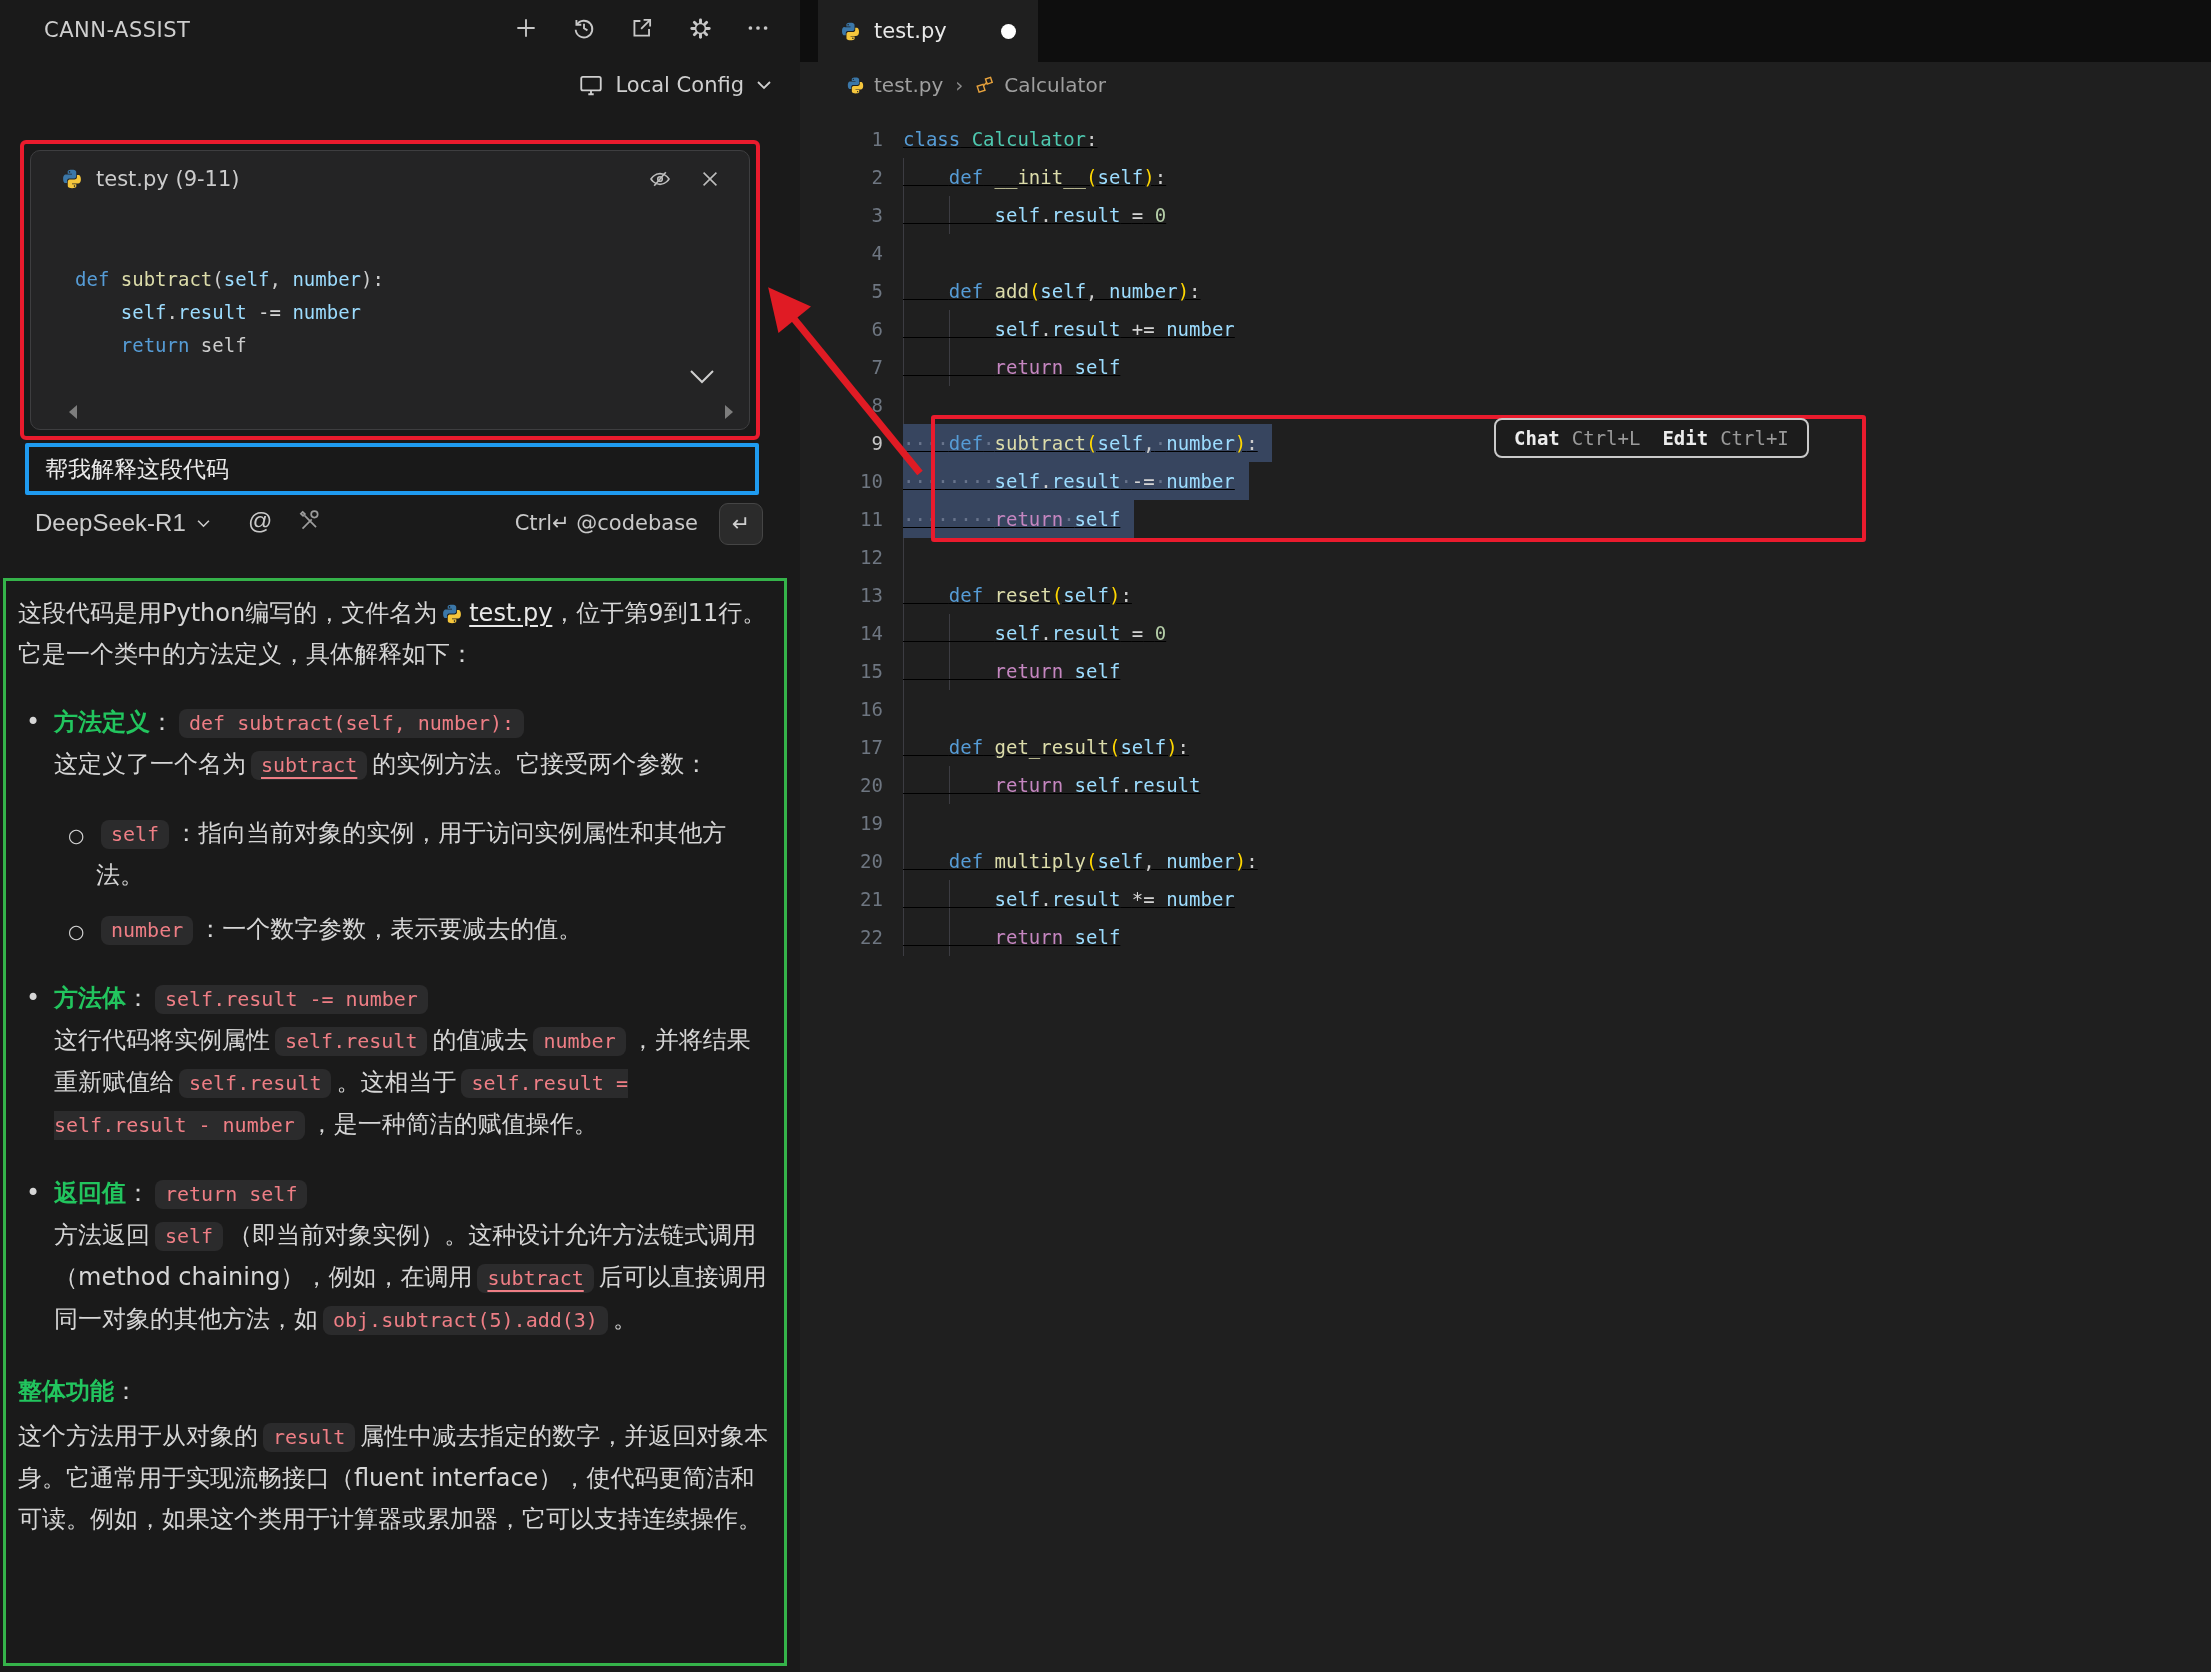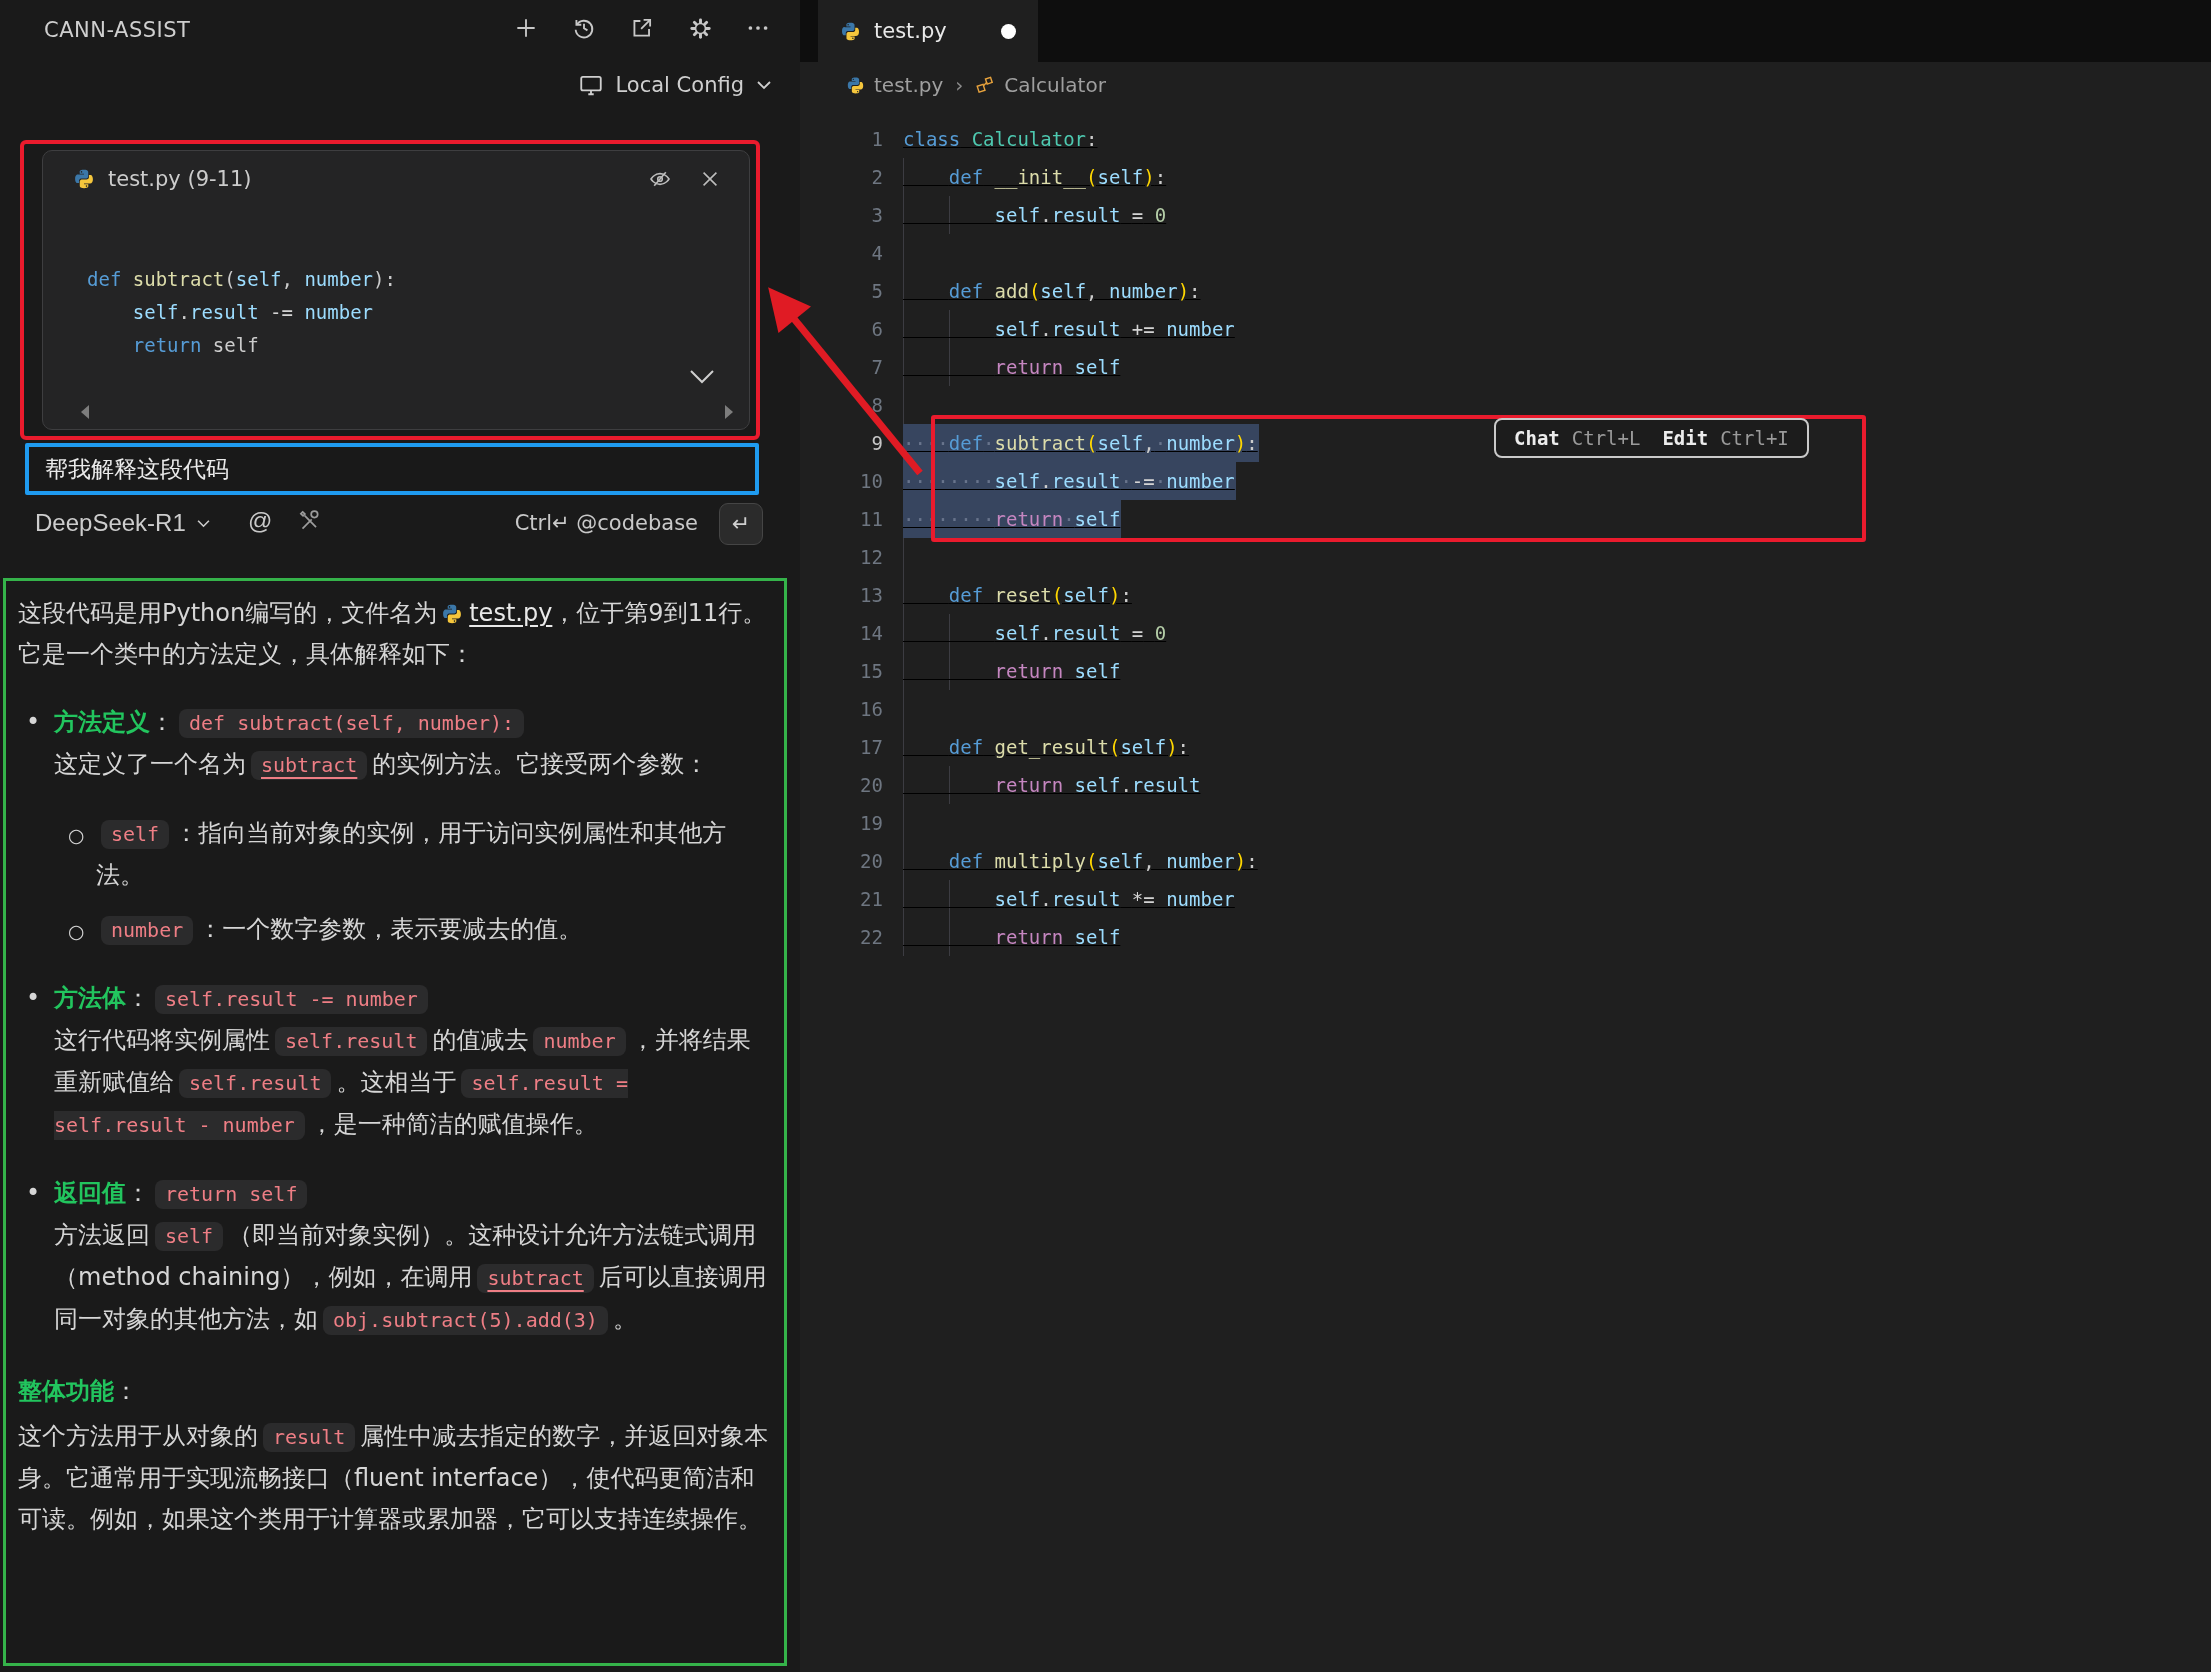--- a/index.html
+++ b/index.html
@@ -12,21 +12,21 @@
 
   .sb-header { position:absolute; left:0; top:0; width:800px; height:62px; }
   .sb-title { position:absolute; left:44px; top:18px; font-size:21px; letter-spacing:.5px; color:#cfcfcf; }
   .sb-icons { position:absolute; right:28px; top:14px; display:flex; gap:30px; align-items:center; color:#c8c8c8; }
   .sb-icons .ibtn { width:28px; height:28px; display:flex; align-items:center; justify-content:center; cursor:pointer; background:none; border:none; color:#c8c8c8; }
 
   .cfg-row { position:absolute; right:28px; top:72px; display:flex; align-items:center; gap:12px; color:#cfcfcf; font-size:21px; }
 
   
   #red-panel { position:absolute; left:20px; top:140px; width:740px; height:300px; border:4px solid #ea1b2d; border-radius:6px; }
-  .snip-card { position:absolute; inset:6px; background:#242425; border:1px solid #3e3e40; border-radius:10px; overflow:hidden;margin-left:12px; }
+  .snip-card { position:absolute; inset:6px; background:#242425; border:1px solid #3e3e40; border-radius:10px; overflow:hidden; }
   .snip-head { display:flex; align-items:center; gap:13px; padding:15px 26px 13px 30px; }
   .snip-label { color:#cccccc; font-size:21px; }
   .snip-actions { margin-left:auto; display:flex; gap:24px; align-items:center; color:#bdbdbd; }
   .snip-actions .ibtn { background:none; border:none; color:#bdbdbd; cursor:pointer; width:26px; height:26px; display:flex; align-items:center; justify-content:center; }
   .snip-code { margin-top:58px; padding-left:44px; font-family:"DejaVu Sans Mono","Liberation Mono",monospace; font-size:19px; line-height:33px; white-space:pre; }
   .snip-expand { position:absolute; right:32px; bottom:40px; color:#cfcfcf; background:none; border:none; cursor:pointer; }
   .snip-arrow { position:absolute; bottom:10px; width:0; height:0; border-top:7px solid transparent; border-bottom:7px solid transparent; }
   .snip-arrow.left  { left:38px;  border-right:8px solid #7d7d7d; }
   .snip-arrow.right { right:16px; border-left:8px solid #7d7d7d; }
 
@@ -66,21 +66,21 @@
   .bc-sep { font-size:20px; color:#8a8a8a; padding:0 2px; }
   .bc-item { display:flex; align-items:center; gap:9px; cursor:pointer; }
 
   #code-area { position:absolute; left:0; top:108px; width:1411px; padding-top:12px; font-family:"DejaVu Sans Mono","Liberation Mono",monospace; font-size:19px; }
   .eline { display:flex; height:38px; line-height:38px; white-space:pre; }
   .lnum { flex:0 0 83px; text-align:right; color:#6e7681; }
   .lnum.hl { color:#c6c6c6; }
   .lcode { position:relative; margin-left:20px; }
   .guide { position:absolute; top:0; bottom:0; width:1px; background:#3c3c42; }
   .ltext { position:relative; display:inline-block;text-decoration:underline; }
-  .eline.sel .ltext { background:#37455f; padding-right:1px; }
+  .eline.sel .ltext { background:#37455f; padding-right:14px; }
   .tk-kw{color:#569cd6} .tk-ctl{color:#c586c0} .tk-cls{color:#4ec9b0} .tk-fn{color:#dcdcaa}
   .tk-var{color:#9cdcfe} .tk-num{color:#b5cea8} .tk-op{color:#d4d4d4} .tk-pb{color:#ffd700}
   .tk-pl{color:#cccccc} .tk-ws{color:#68748c}
 
   #sel-red-rect { position:absolute; left:131px; top:415px; width:935px; height:127px; border:4px solid #ea1b2d; border-radius:3px; pointer-events:none; z-index:5; }
   #hover-pill { position:absolute; left:694px; top:418px; height:40px; display:flex; align-items:center; gap:22px; padding:0 18px; background:#1c1c1c; border:2px solid #c9c9c9; border-radius:8px; z-index:6; font-family:"DejaVu Sans Mono","Liberation Mono",monospace; font-size:19px; }
   #hover-pill button { background:none; border:none; cursor:pointer; display:flex; gap:12px; align-items:center; font:inherit; }
   .pill-label { color:#ececec; font-weight:700; }
   .pill-key { color:#9a9a9a; }
 

